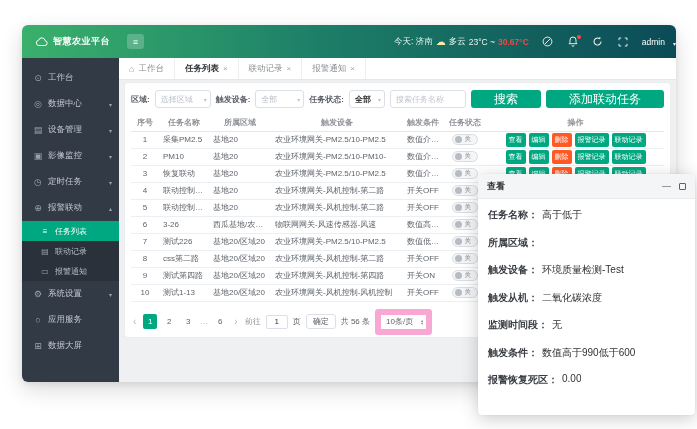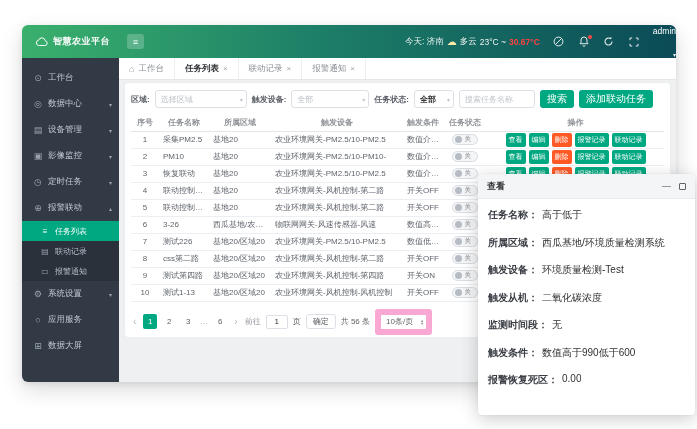--- a/index.html
+++ b/index.html
@@ -31,21 +31,21 @@
     background:rgba(255,255,255,.22); display:flex; align-items:center; justify-content:center;
     font-size:9px; color:#fff; cursor:pointer;
   }
   .hdr-right { margin-left:auto; display:flex; align-items:center; gap:13px; }
   .weather { display:flex; align-items:center; gap:3px; font-size:8.5px; color:rgba(255,255,255,.92); white-space:nowrap; }
   .weather .cloud { color:#ffe9a8; font-size:10px; line-height:1; }
   .temp-high { color:var(--temp-red); font-weight:bold; }
   .hicon { position:relative; width:12px; height:12px; display:flex; align-items:center; justify-content:center; cursor:pointer; }
   .hicon svg { display:block; }
   .red-dot { position:absolute; top:-1px; right:-2px; width:4px; height:4px; border-radius:50%; background:#ff4545; }
-  .user { display:flex; align-items:flex-end; gap:15px; font-size:8.5px; cursor:pointer; white-space:nowrap;flex-direction:column; }
+  .user { display:flex; align-items:flex-end; gap:8px; font-size:8.5px; cursor:pointer; white-space:nowrap; }
   .user .caret { font-size:6px; opacity:.9; }
 
   
   .app-body { display:flex; height:324px; }
 
   
   .sidebar { width:97px; flex:0 0 97px; background:var(--sb-bg); padding-top:7px; overflow:hidden; }
   .sb-item {
     height:26px; display:flex; align-items:center; gap:5px; padding-left:11px; padding-right:7px;
     font-size:8.5px; color:#c3c9d1; cursor:pointer; white-space:nowrap;
@@ -84,21 +84,21 @@
     display:flex; align-items:center; padding:0 13px 0 5px; font-size:8px; color:#b9bec6; cursor:pointer;
   }
   .sel .sel-caret { position:absolute; right:3px; font-size:6px; color:#c0c4cc; }
   .sel.strong { color:#303133; font-weight:bold; }
   .sel-region { width:92px; } .sel-device { width:78px; } .sel-status { width:40px; }
   .search-input {
     width:76px; height:18px; border:1px solid #dcdfe6; border-radius:3px; padding:0 5px;
     font-size:8px; color:#333; font-family:inherit;
   }
   .search-input::placeholder { color:#c0c4cc; }
-  .btn { border:none; border-radius:3px; color:#fff; font-size:10px; height:18px; padding:0 7px; cursor:pointer; font-family:inherit; white-space:nowrap; }
+  .btn { border:none; border-radius:3px; color:#fff; font-size:12px; height:18px; padding:0 23px; cursor:pointer; font-family:inherit; white-space:nowrap; }
   .btn.teal { background:var(--accent); }
 
   
   table { width:100%; border-collapse:collapse; table-layout:fixed; }
   th { height:17px; font-size:8px; color:#909399; font-weight:bold; border-bottom:1px solid #e4e7ea; padding:0 4px; text-align:center; }
   td { height:17px; font-size:8px; color:#5f646b; border-bottom:1px solid #ebeef2; padding:0 4px; overflow:hidden; white-space:nowrap; text-overflow:ellipsis; }
   col.c-seq{width:28px;} col.c-name{width:50px;} col.c-region{width:62px;} col.c-device{width:132px;} col.c-cond{width:40px;} col.c-status{width:44px;}
   td.ct{ text-align:center; } td.lt{ text-align:left; }
   .toggle {
     display:inline-flex; align-items:center; width:26px; height:11px; border:1px solid #d9dce1; border-radius:6px;
@@ -559,21 +559,20 @@
         <span class="pmax"></span>
       </div>
     </div>
     <div class="popup-body">
         <div class="pfield">
           <span class="pf-label">任务名称：</span>
           <span class="pf-value">高于低于</span>
         </div>
         <div class="pfield">
           <span class="pf-label">所属区域：</span>
-          <span class="pf-value">西瓜基地/环境质量检测系统</span>
         </div>
         <div class="pfield">
           <span class="pf-label">触发设备：</span>
           <span class="pf-value">环境质量检测-Test</span>
         </div>
         <div class="pfield">
           <span class="pf-label">触发从机：</span>
           <span class="pf-value">二氧化碳浓度</span>
         </div>
         <div class="pfield">

